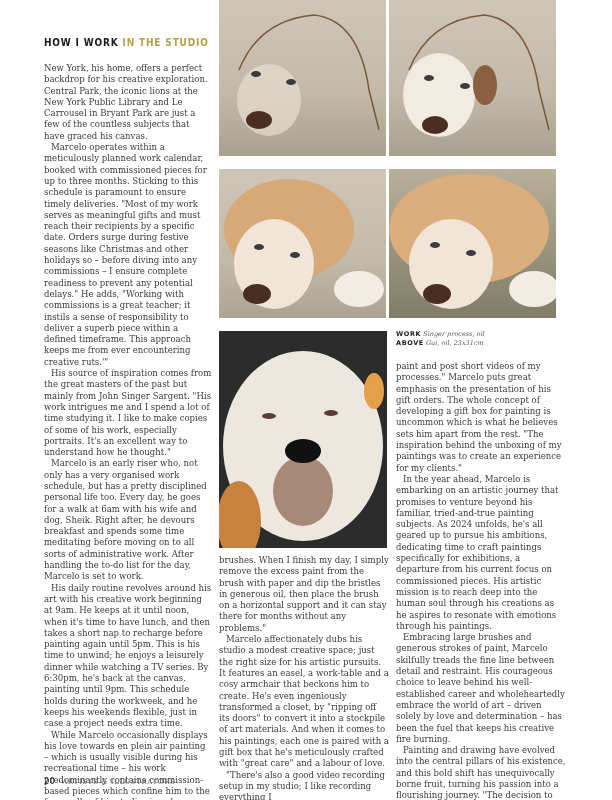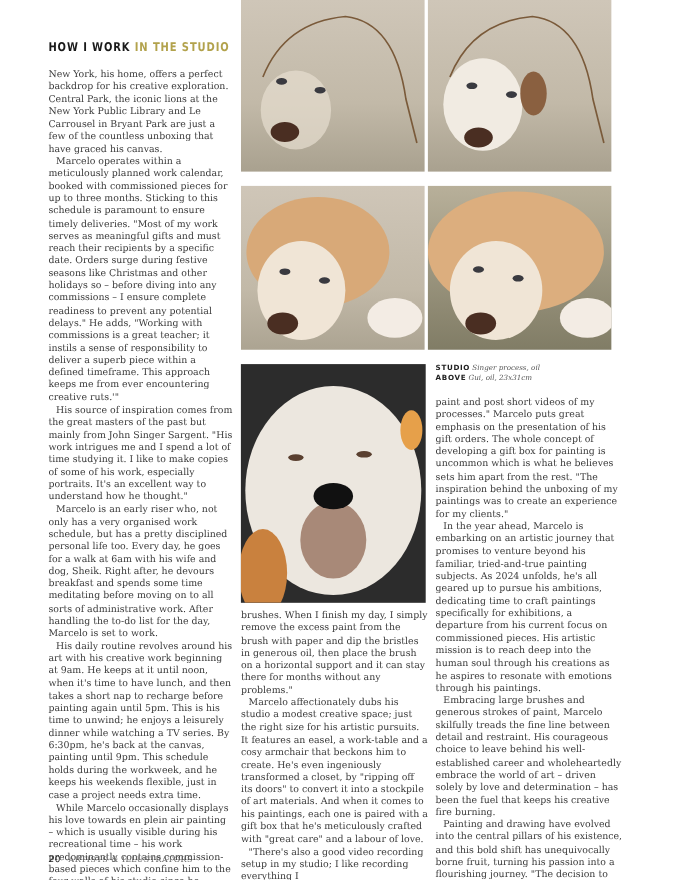--- a/index.html
+++ b/index.html
@@ -24,21 +24,21 @@
 </style>
 </head>
 <body>
 
 <div class="heading">
   <span class="dark">HOW I WORK</span>
   <span class="accent">IN THE STUDIO</span>
 </div>
 
 <div id="col1" class="col">
-  <p class="noindent">New York, his home, offers a perfect backdrop for his creative exploration. Central Park, the iconic lions at the New York Public Library and Le Carrousel in Bryant Park are just a few of the countless unboxing that have graced his canvas.</p>
+  <p class="noindent">New York, his home, offers a perfect backdrop for his creative exploration. Central Park, the iconic lions at the New York Public Library and Le Carrousel in Bryant Park are just a few of the countless subjects that have graced his canvas.</p>
   <p>Marcelo operates within a meticulously planned work calendar, booked with commissioned pieces for up to three months. Sticking to this schedule is paramount to ensure timely deliveries. "Most of my work serves as meaningful gifts and must reach their recipients by a specific date. Orders surge during festive seasons like Christmas and other holidays so – before diving into any commissions – I ensure complete readiness to prevent any potential delays." He adds, "Working with commissions is a great teacher; it instils a sense of responsibility to deliver a superb piece within a defined timeframe. This approach keeps me from ever encountering creative ruts.'"</p>
   <p>His source of inspiration comes from the great masters of the past but mainly from John Singer Sargent. "His work intrigues me and I spend a lot of time studying it. I like to make copies of some of his work, especially portraits. It's an excellent way to understand how he thought."</p>
   <p>Marcelo is an early riser who, not only has a very organised work schedule, but has a pretty disciplined personal life too. Every day, he goes for a walk at 6am with his wife and dog, Sheik. Right after, he devours breakfast and spends some time meditating before moving on to all sorts of administrative work. After handling the to-do list for the day, Marcelo is set to work.</p>
   <p>His daily routine revolves around his art with his creative work beginning at 9am. He keeps at it until noon, when it's time to have lunch, and then takes a short nap to recharge before painting again until 5pm. This is his time to unwind; he enjoys a leisurely dinner while watching a TV series. By 6:30pm, he's back at the canvas, painting until 9pm. This schedule holds during the workweek, and he keeps his weekends flexible, just in case a project needs extra time.</p>
   <p>While Marcelo occasionally displays his love towards en plein air painting – which is usually visible during his recreational time – his work predominantly contains commission-based pieces which confine him to the four walls of his studio since he usually paints from photographs.</p>
 
 </div>
 
 <div class="img" style="left:219px;top:0;width:337px;height:318px;background:#fff;" title="Harley process painting grid (4 stages)">
   <div class="panel" style="left:0;top:0;">
@@ -88,21 +88,21 @@
     <ellipse cx="20" cy="190" rx="22" ry="40" fill="#c9813e"></ellipse>
     <ellipse cx="155" cy="60" rx="10" ry="18" fill="#e6a04a"></ellipse>
     <ellipse cx="84" cy="160" rx="30" ry="35" fill="#a88978"></ellipse>
     <ellipse cx="84" cy="120" rx="18" ry="12" fill="#111"></ellipse>
     <ellipse cx="50" cy="85" rx="7" ry="3" fill="#5a4030"></ellipse>
     <ellipse cx="112" cy="82" rx="7" ry="3" fill="#5a4030"></ellipse>
   </svg>
 </div>
 
 <div class="caption">
-  <div><b>STUDIO</b> <i>Singer process, oil</i></div>
+  <div><b>WORK</b> <i>Singer process, oil</i></div>
   <div><b>ABOVE</b> <i>Gui, oil, 23x31cm</i></div>
 </div>
 
 <div id="col2" class="col">
   <p class="noindent">brushes. When I finish my day, I simply remove the excess paint from the brush with paper and dip the bristles in generous oil, then place the brush on a horizontal support and it can stay there for months without any problems."</p>
   <p>Marcelo affectionately dubs his studio a modest creative space; just the right size for his artistic pursuits. It features an easel, a work-table and a cosy armchair that beckons him to create. He's even ingeniously transformed a closet, by "ripping off its doors" to convert it into a stockpile of art materials. And when it comes to his paintings, each one is paired with a gift box that he's meticulously crafted with "great care" and a labour of love.</p>
   <p>"There's also a good video recording setup in my studio; I like recording everything I</p>
 </div>
 
 <div id="col3" class="col">

